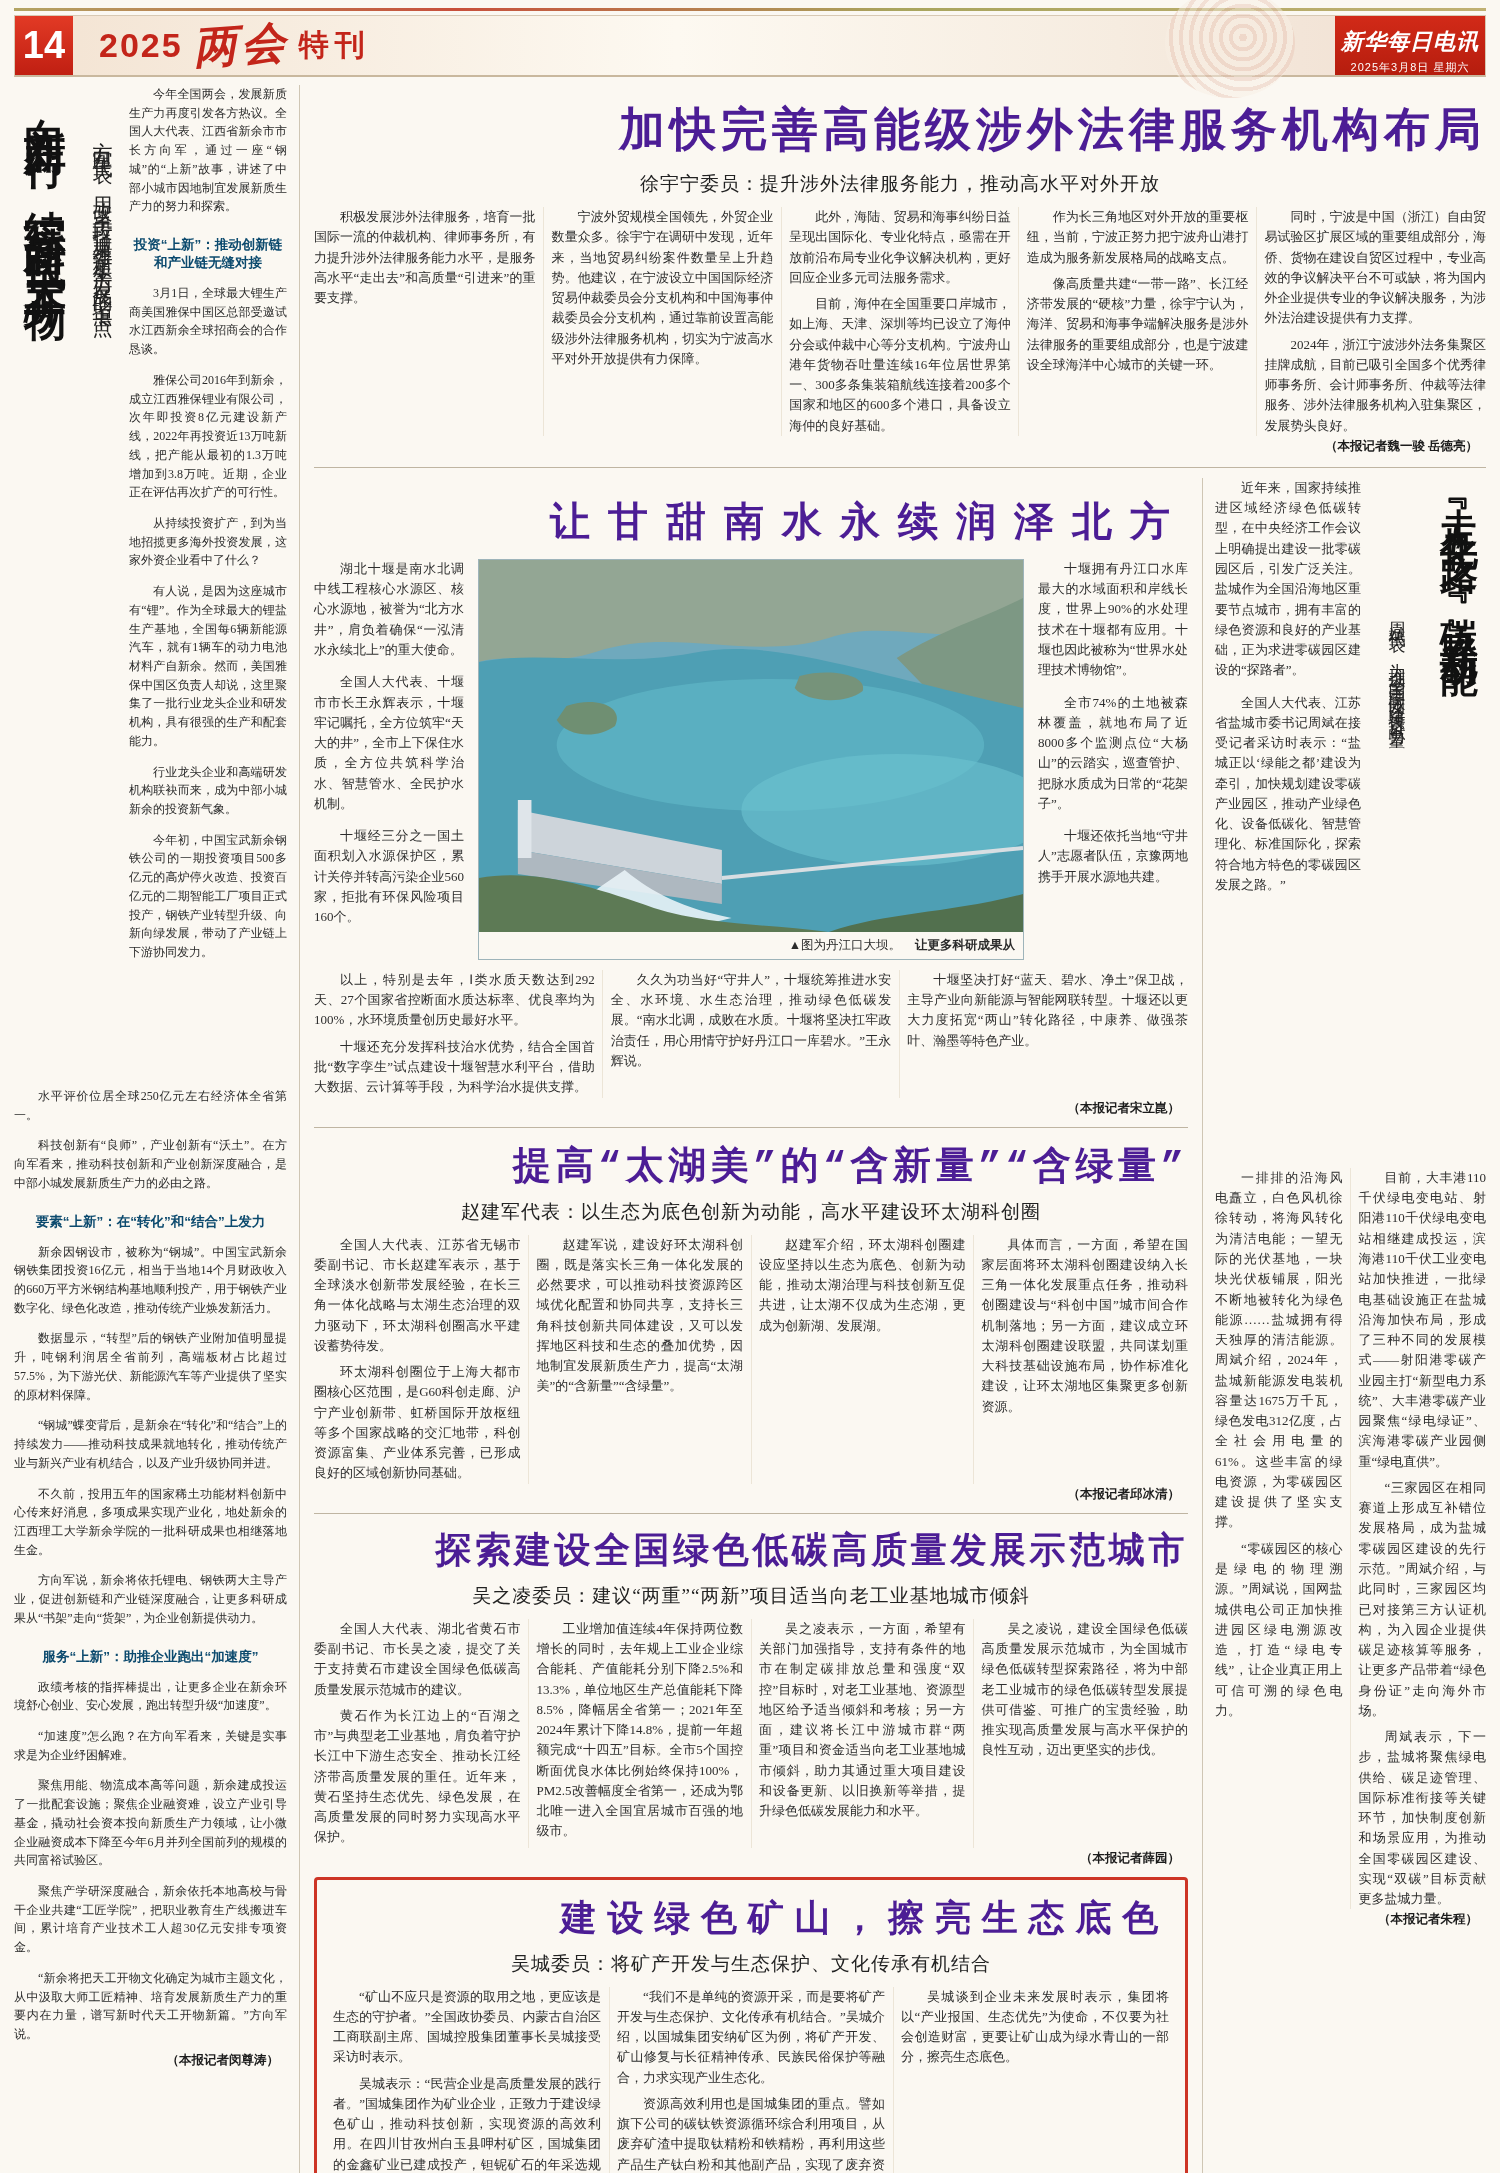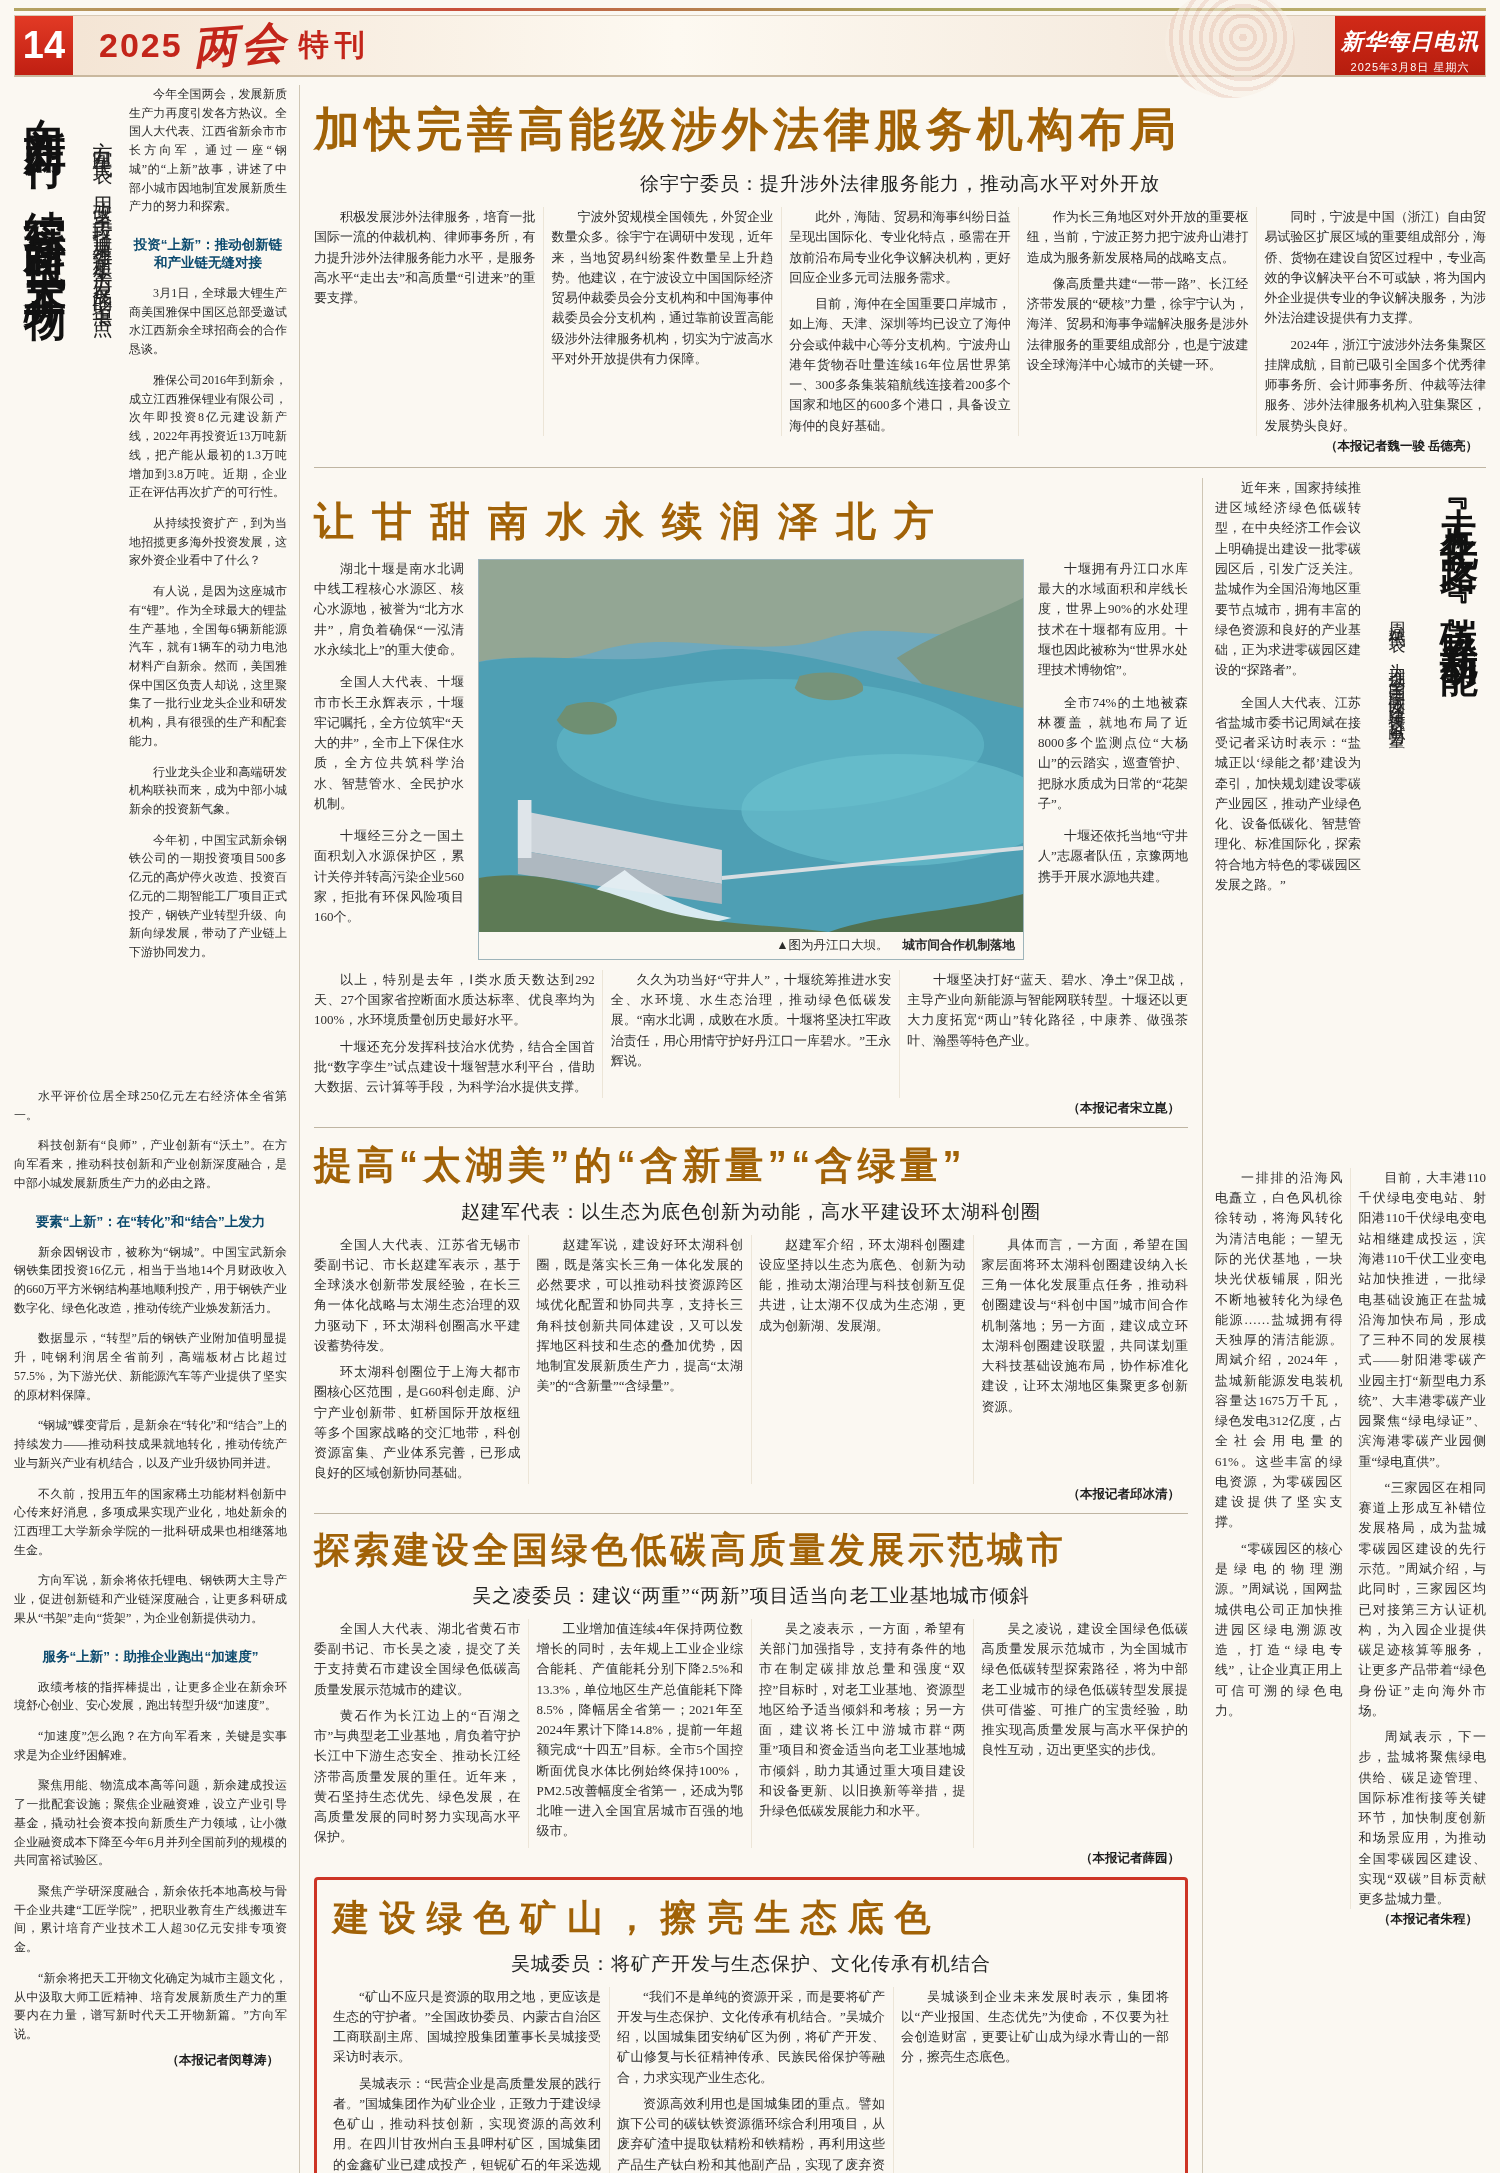--- a/index.html
+++ b/index.html
@@ -39,21 +39,21 @@
   
   .content { display:grid; grid-template-columns:286px 874px 1fr; column-gap:14px; }
   .left-art  { grid-column:1; grid-row:1 / 3; border-right:1px solid #cfc6b4; padding-right:12px; }
   .top-art   { grid-column:2 / 4; grid-row:1; border-bottom:1px solid #bfb5a2; padding-bottom:12px; }
   .center-stack { grid-column:2; grid-row:2; }
   .right-art { grid-column:3; grid-row:2; border-left:1px solid #cfc6b4; padding-left:12px; }
   
   .para { text-indent:2em; text-align:justify; font-size:13px; line-height:1.56; color:#2d2d2d;font-family:Liberation Serif, serif; }
   .byline { text-align:right; font-weight:bold; font-size:12.5px; padding:2px 8px 0 0; color:#1c1c1c; }
   .subhead-c { text-align:center; font-size:19px; color:#222; margin:6px 0 10px; letter-spacing:1px; }
-  .headline-c { text-align:left; font-weight:900; color:#a16207; font-family:Liberation Sans, sans-serif; }
+  .headline-c { text-align:right; font-weight:900; color:#4c1d95; font-family:Liberation Mono, monospace; }
   .cols-5 { columns:5; column-gap:16px; column-rule:1px solid #ece5d7; }
   .cols-4 { columns:4; column-gap:16px; column-rule:1px solid #ece5d7; }
   .cols-3 { columns:3; column-gap:16px; column-rule:1px solid #ece5d7; }
   .cols-2 { columns:2; column-gap:16px; column-rule:1px solid #ece5d7; }
   section { margin-bottom:10px; }
   .hr-sep { border-bottom:1px solid #bfb5a2; margin:10px 0; }
   
   .la-top { display:flex; gap:10px; }
   .vblock-l { writing-mode:vertical-lr; text-orientation:upright; }
   .la-head { font-size:42px; font-weight:900; letter-spacing:10px; color:#111; line-height:1.5;
@@ -193,21 +193,21 @@
               <path d="M40,250 L250,290 L250,324 L40,290 Z" fill="#cdd4da"></path>
               <path d="M40,290 L250,324 L250,344 L40,314 Z" fill="#aeb8c0"></path>
               <rect x="40" y="240" width="14" height="58" fill="#dfe5ea"></rect>
               <path d="M150,310 C180,334 210,348 260,358 L200,372 L120,330 Z" fill="#e8f2f6" opacity="0.9"></path>
               <path d="M0,318 C60,308 120,328 180,348 C240,366 300,364 360,372 H0 Z" fill="#5d7a55"></path>
               <path d="M360,372 C420,352 480,354 560,334 V372 Z" fill="#52704e"></path>
               <path d="M250,318 L560,288" stroke="#d8dee2" stroke-width="4" fill="none"></path>
             </svg>
             <figcaption>
               <span class="capt">▲图为丹江口大坝。</span>
-              <span class="cred">城市间合作机制落地</span>
+              <span class="cred">让更多科研成果从</span>
             </figcaption>
           </figure>
           <div class="wcol body-list">
 
           <p class="para">十堰拥有丹江口水库最大的水域面积和岸线长度，世界上90%的水处理技术在十堰都有应用。十堰也因此被称为“世界水处理技术博物馆”。</p>
               <p class="para">全市74%的土地被森林覆盖，就地布局了近8000多个监测点位“大杨山”的云踏实，巡查管护、把脉水质成为日常的“花架子”。</p>
               <p class="para">十堰还依托当地“守井人”志愿者队伍，京豫两地携手开展水源地共建。</p>
             </div>
         </div>
         <div class="cols-3 cols-list">

